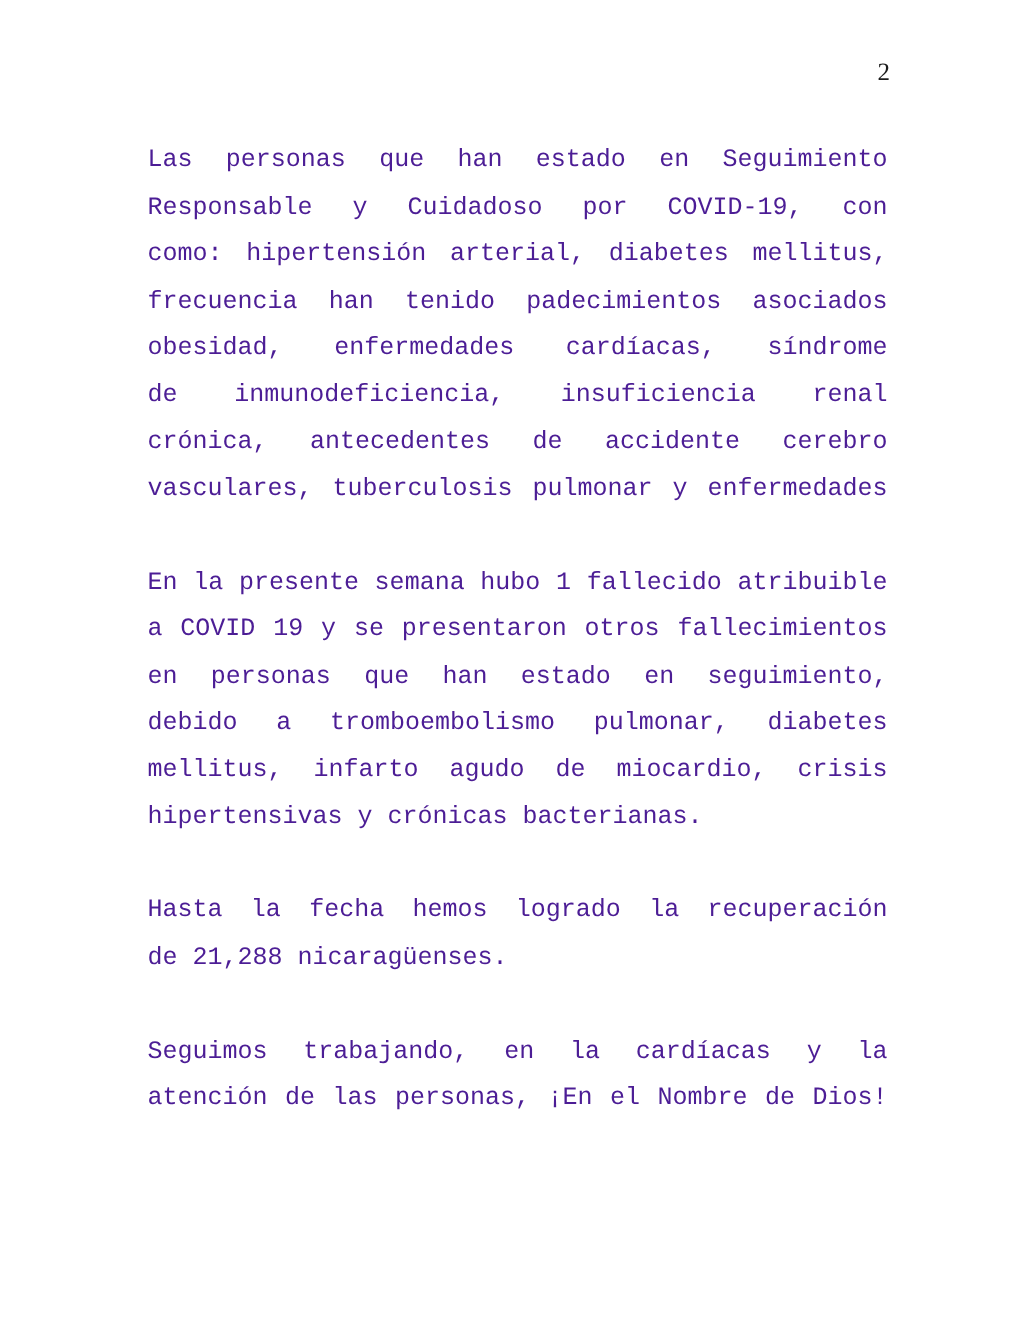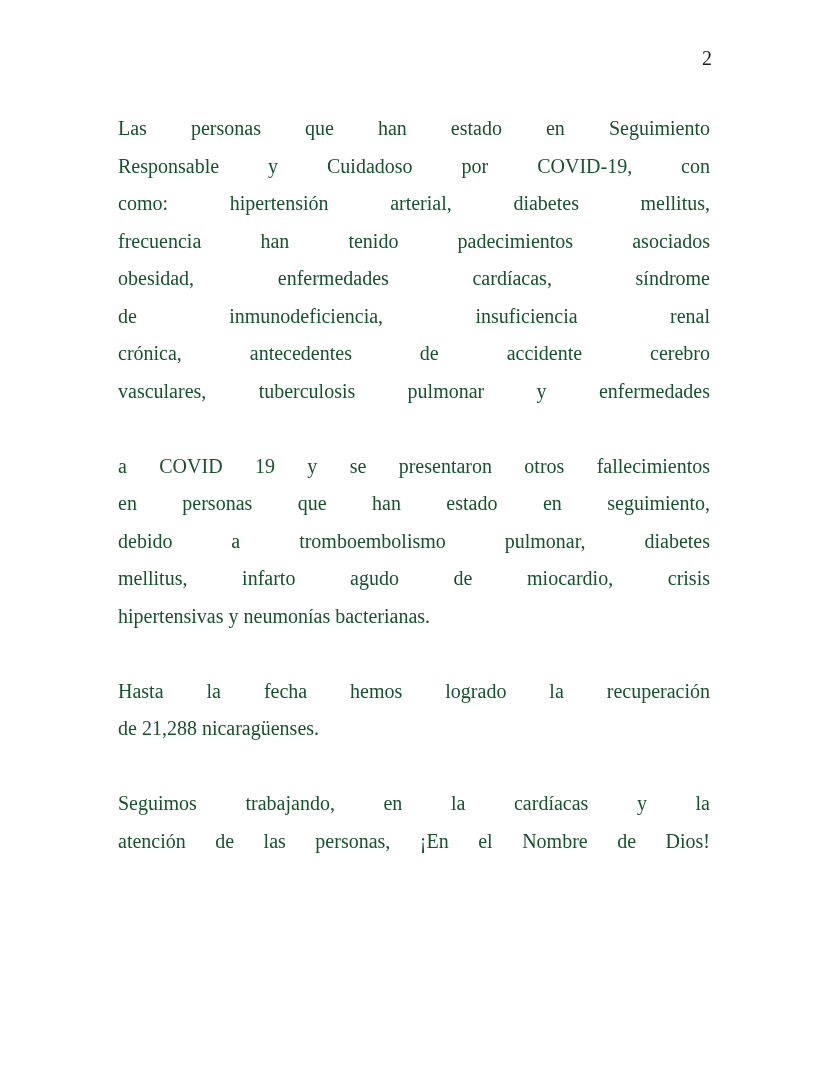--- a/index.html
+++ b/index.html
@@ -21,24 +21,24 @@
     font-family: "Liberation Serif", serif;
     font-size: 20px;
     line-height: 22px;
     color: #1a1a1a;
   }
   .body-text {
     position: absolute;
     left: 118px;
     top: 110px;
     width: 592px;
-    font-family: Liberation Serif, serif;
+    font-family: Liberation Mono, monospace;
     font-size: 20px;
     line-height: 37.5px;
-    color: #14532d;
+    color: #4c1d95;
     letter-spacing: 0;
   }
   .paragraph {
     margin: 0 0 37.5px 0;
   }
   .line {
     width: 100%;
     text-align: justify;
     text-align-last: justify;
     -moz-text-align-last: justify;
@@ -59,25 +59,26 @@
         <div class="line">Las personas que han estado en Seguimiento</div>
         <div class="line">Responsable y Cuidadoso por COVID-19, con</div>
         <div class="line">como: hipertensión arterial, diabetes mellitus,</div>
         <div class="line">frecuencia han tenido padecimientos asociados</div>
         <div class="line">obesidad, enfermedades cardíacas, síndrome</div>
         <div class="line">de inmunodeficiencia, insuficiencia renal</div>
         <div class="line">crónica, antecedentes de accidente cerebro</div>
         <div class="line">vasculares, tuberculosis pulmonar y enfermedades</div>
       </div>
       <div class="paragraph">
+        <div class="line">En la presente semana hubo 1 fallecido atribuible</div>
         <div class="line">a COVID 19 y se presentaron otros fallecimientos</div>
         <div class="line">en personas que han estado en seguimiento,</div>
         <div class="line">debido a tromboembolismo pulmonar, diabetes</div>
         <div class="line">mellitus, infarto agudo de miocardio, crisis</div>
-        <div class="line last">hipertensivas y neumonías bacterianas.</div>
+        <div class="line last">hipertensivas y crónicas bacterianas.</div>
       </div>
       <div class="paragraph">
         <div class="line">Hasta la fecha hemos logrado la recuperación</div>
         <div class="line last">de 21,288 nicaragüenses.</div>
       </div>
       <div class="paragraph">
         <div class="line">Seguimos trabajando, en la cardíacas y la</div>
         <div class="line">atención de las personas, ¡En el Nombre de Dios!</div>
       </div>
     </div>

